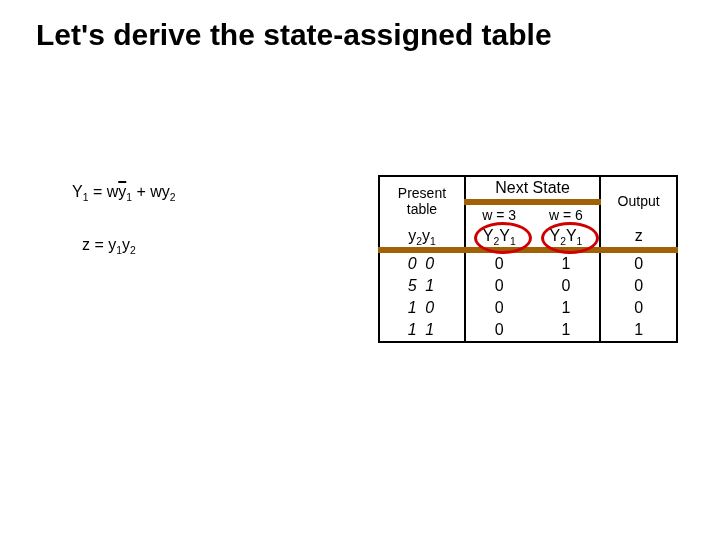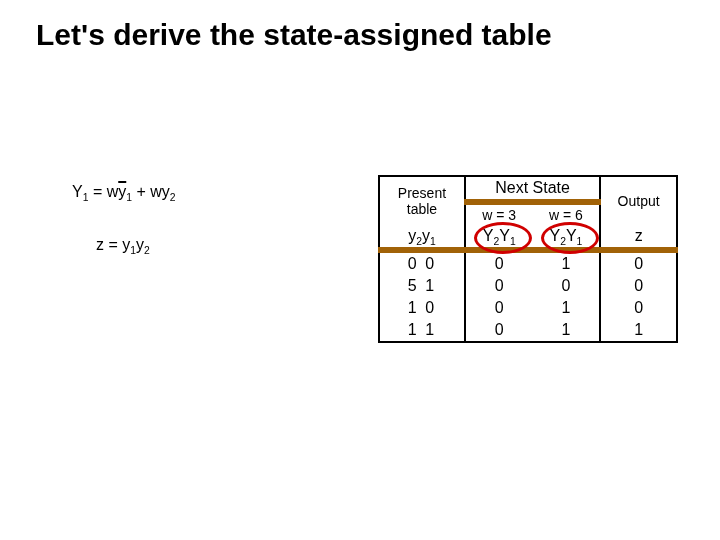--- a/index.html
+++ b/index.html
@@ -48,21 +48,21 @@
   .redbox {
     position: absolute;
     left: -8px;
     top: -6px;
     width: 186px;
     height: 34px;
     border: 3px solid #d00000;
     pointer-events: none;
   }
   .zshift {
-    margin-left: 24px;
+    margin-left: 10px;
   }
 
   .table-wrap {
     position: absolute;
     left: 378px;
     top: 175px;
     width: 300px;
     font-size: 16px;
   }
   table {
@@ -74,21 +74,21 @@
     padding: 2px 4px;
     font-weight: normal;
   }
   .outer-border {
     border: 2px solid #000;
   }
   .bl { border-left: 2px solid #000; }
   .br { border-right: 2px solid #000; text-align: center; }
   .bb { border-bottom: 6px solid #a16207; }
   .small { font-size: 14px; }
-  .digit-pair { letter-spacing: 2px; }
+  .digit-pair { letter-spacing: 2px; font-style: italic; }
 
   .circle-cell {
     position: relative;
     display: inline-block;
     padding: 0 2px;
   }
   .red-ellipse {
     position: absolute;
     border: 3px solid #d00000;
     border-radius: 50%;

